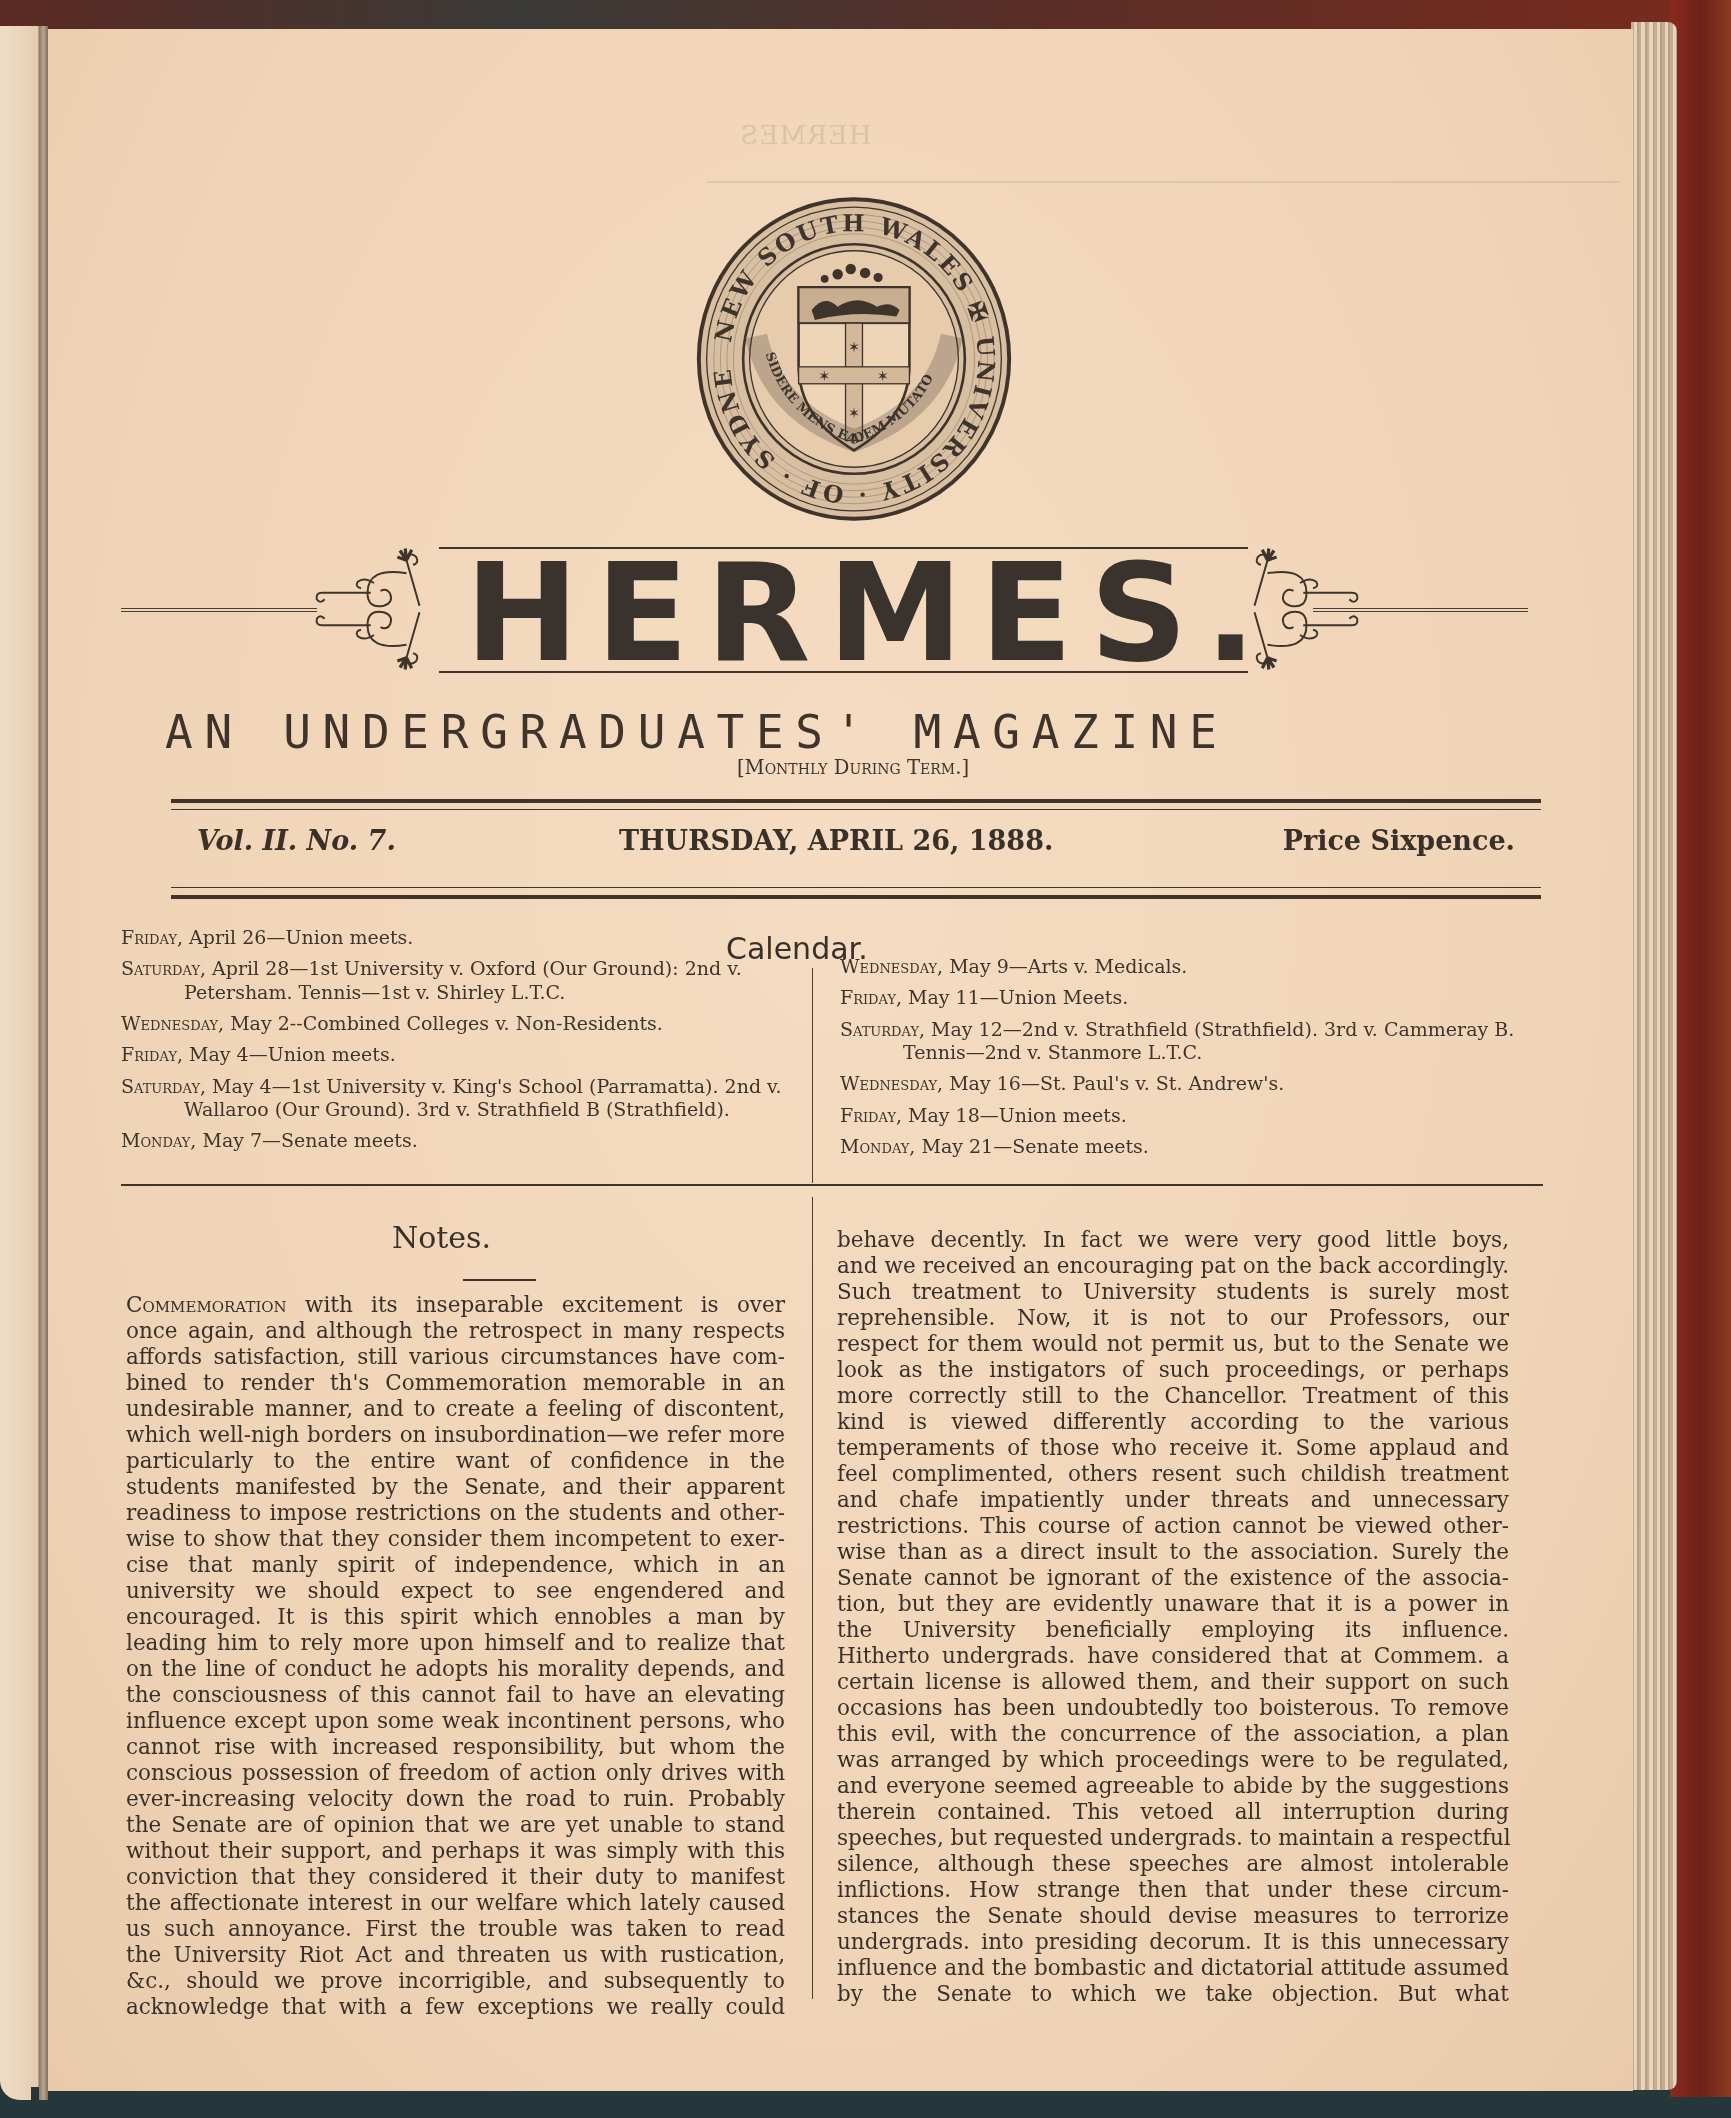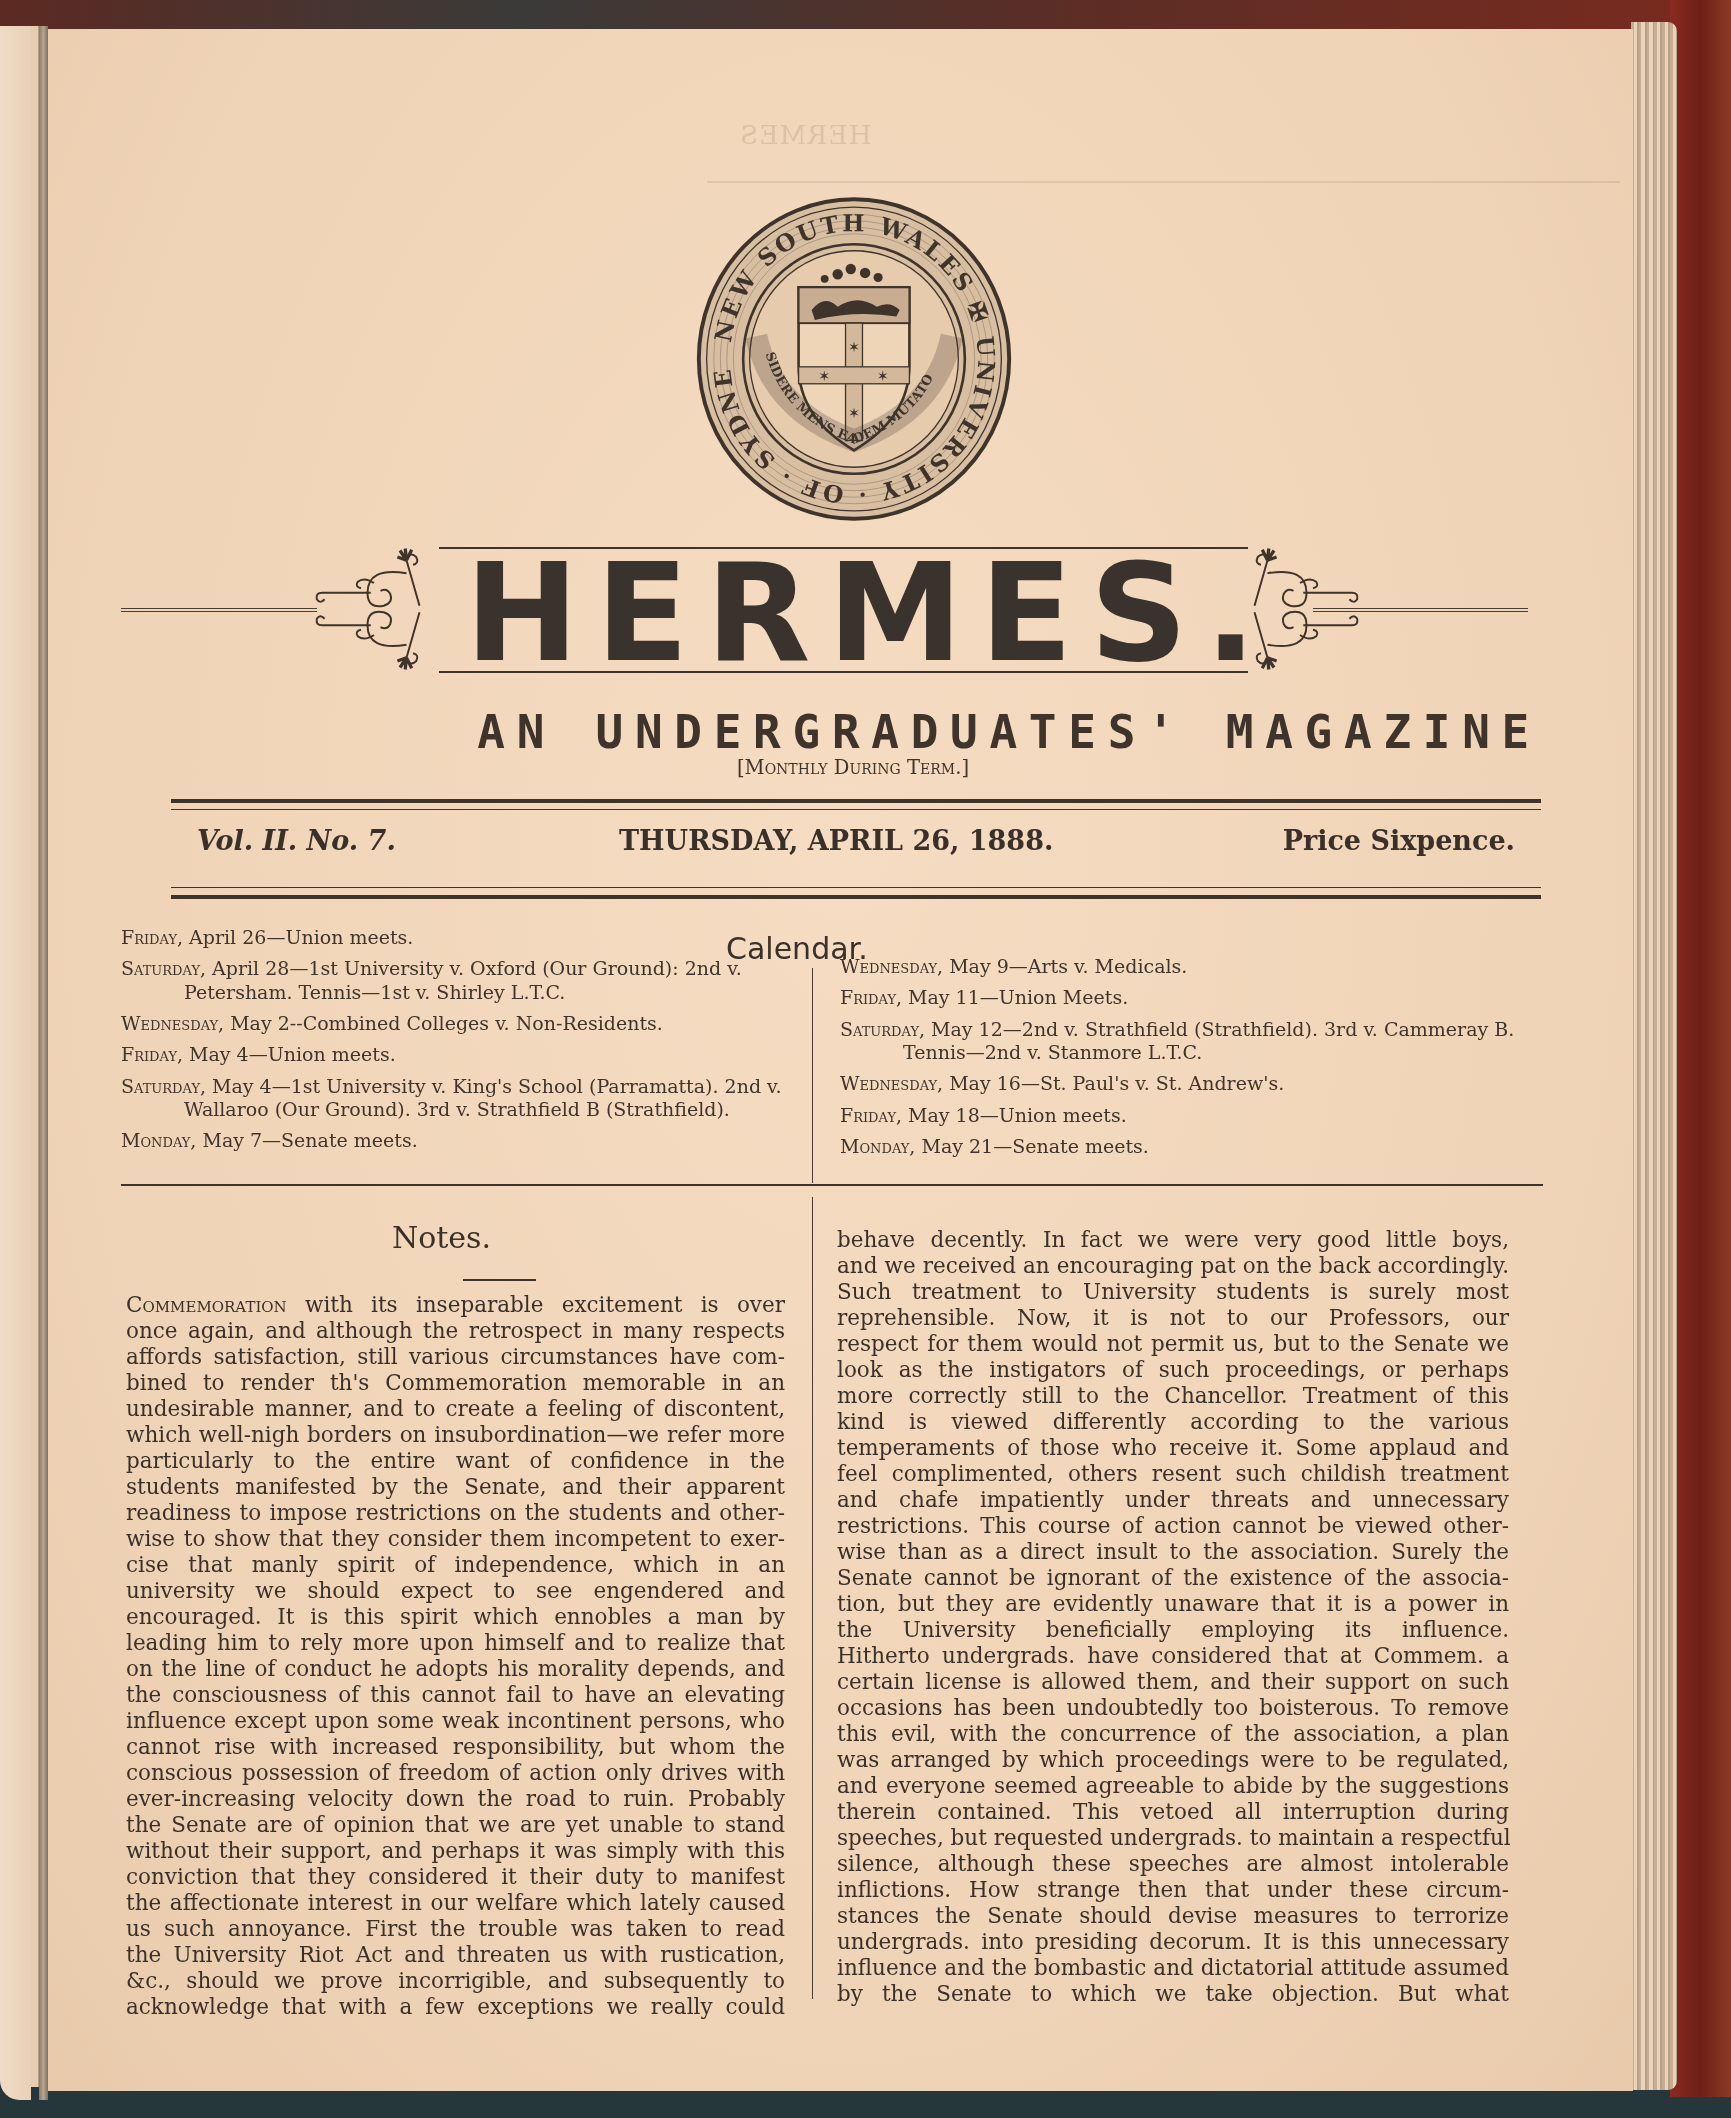--- a/index.html
+++ b/index.html
@@ -34,23 +34,23 @@
   .mast-rule-top { position: absolute; left: 391px; top: 518px; width: 809px; height: 2px; background: #3e342c; }
   .mast-rule-bottom { position: absolute; left: 391px; top: 642px; width: 809px; height: 2px; background: #3e342c; }
   .mast-side-rule { position: absolute; top: 579px; height: 3.9px; border-top: 1.3px solid #4a3e34; border-bottom: 1.3px solid #4a3e34; }
   .ornament { position: absolute; top: 515px; width: 130px; height: 130px; }
   .title {
     position: absolute; left: 417px; top: 522px; width: 783px; text-align: center;
     font-family: "DejaVu Sans", sans-serif; font-weight: bold; font-size: 136px; letter-spacing: 17px;
     color: #3a322c; line-height: 124px;
   }
   .subtitle {
-    position: absolute; left: 117px; top: 677px; width: 1376px; text-align: right;
+    position: absolute; left: 117px; top: 677px; width: 1376px; text-align: left;
     font-family: "DejaVu Sans Mono", monospace; font-size: 46px; letter-spacing: 11.7px; color: #3e342c;
-    text-transform: uppercase; line-height: 52px; white-space: nowrap; font-weight: bold;
+    text-transform: uppercase; line-height: 52px; white-space: nowrap;
   }
   .frequency {
     position: absolute; left: 117px; top: 727px; width: 1376px; text-align: center;
     font-family: "DejaVu Serif", serif; font-size: 19.6px; font-variant: small-caps; color: #3e342c;
   }
   .hr { position: absolute; left: 123px; width: 1370px; background: #3e342c; }
   .dateline { position: absolute; top: 796px; left: 123px; width: 1370px; height: 46px;
     font-family: "DejaVu Serif", serif; font-weight: bold; font-size: 27px; color: #3a302a; }
   .dateline span { position: absolute; top: 0; }
 

